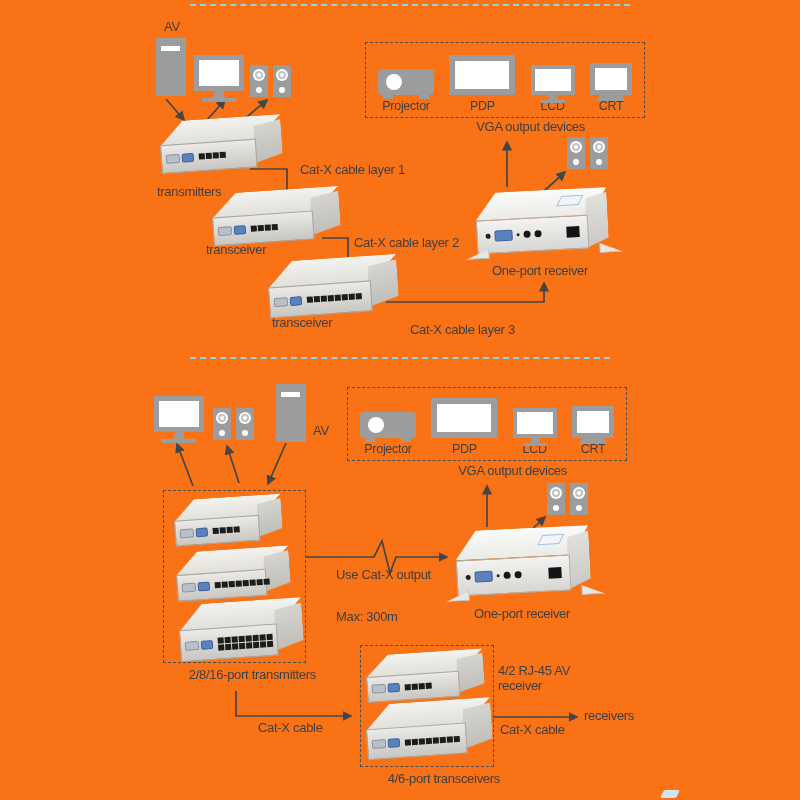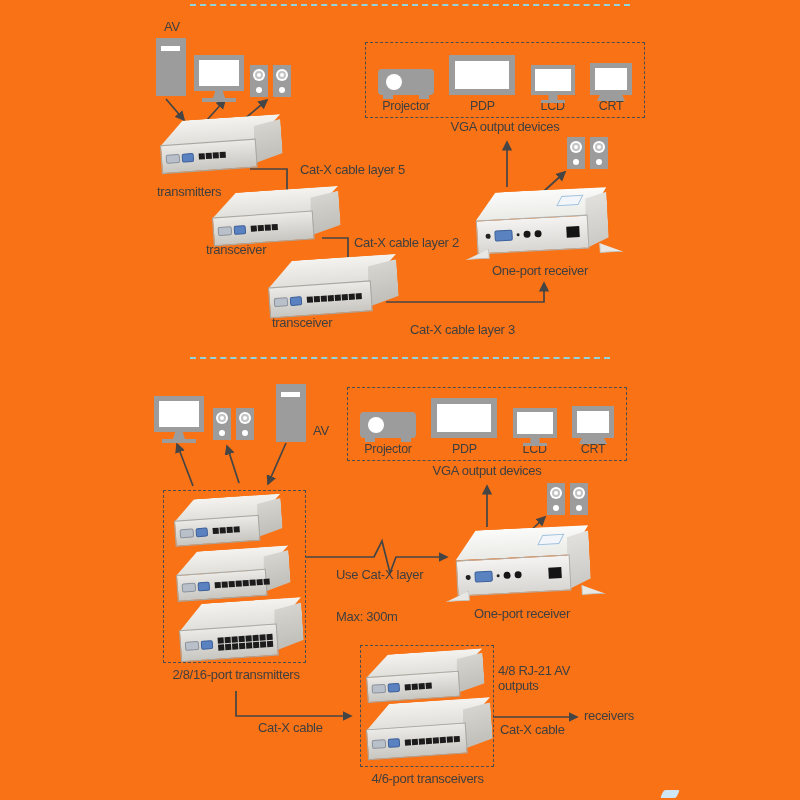--- a/index.html
+++ b/index.html
@@ -1,19 +1,19 @@
 <!DOCTYPE html>
 <html><head>
 <meta charset="utf-8">
 <style>
   html,body{margin:0;padding:0;background:#fff}
   .canvas{position:relative;width:800px;height:800px;background:#f97316;overflow:hidden;
           font-family:"Liberation Sans",sans-serif;color:var(--text,#3f3f3f)}
   .lbl{position:absolute;font-size:13px;letter-spacing:-.3px;white-space:nowrap;line-height:1.1}
-  .lbl.center{text-align:center;white-space:normal}
+  .lbl.center{text-align:right;white-space:normal}
   .divider{position:absolute;height:0;border-top:2px dashed var(--divider,#92d4de)}
   .dashed-box{position:absolute;border:1.5px dashed #4d4d4d;box-sizing:border-box}
   .overlay{position:absolute;left:0;top:0;pointer-events:none}
   .conn{fill:none;stroke:var(--arrow,#454545);stroke-width:1.7}
 
   
   .icon{position:absolute}
   .tower{background:var(--icon,#9c9c9c);width:30px;height:58px}
   .tower .slot{position:absolute;left:5px;top:8px;width:19px;height:5px;background:#fff}
   .monitor .frame{position:relative;background:var(--icon,#9c9c9c);padding:5px;box-sizing:border-box}
@@ -152,21 +152,21 @@
           <span class="port-row">
             <span class="port"></span>
             <span class="port"></span>
             <span class="port"></span>
             <span class="port"></span>
           </span>
         </span>
     </div>
   </div>
   <div class="lbl" style="left:157px;top:185px">transmitters</div>
-  <div class="lbl" style="left:300px;top:163px">Cat-X cable layer 5</div>
+  <div class="lbl" style="left:300px;top:163px">Cat-X cable layer 1</div>
 
   <div class="device" style="left:212px;top:190px;width:128px;height:52px">
     <div class="d-top"></div>
     <div class="d-side"></div>
     <div class="d-front">
       <span class="dvga g"></span>
       <span class="dvga b"></span>
       <span class="ports">
           <span class="port-row">
             <span class="port"></span>
@@ -353,21 +353,21 @@
             <span class="port"></span>
             <span class="port"></span>
             <span class="port"></span>
             <span class="port"></span>
           </span>
         </span>
     </div>
   </div>
   <div class="lbl center" style="left:156px;top:668px;width:160px">2/8/16-port transmitters</div>
 
-  <div class="lbl" style="left:336px;top:568px">Use Cat-X layer</div>
+  <div class="lbl" style="left:336px;top:568px">Use Cat-X output</div>
   <div class="lbl" style="left:336px;top:610px">Max: 300m</div>
 
   <div class="receiver" style="left:456px;top:528px;width:134px;height:70px">
     <div class="r-top">
         <span class="sticker"></span>
       </div>
     <div class="r-side"></div>
     <div class="r-front">
       <span class="dot"></span>
       <span class="dvga b big"></span>
@@ -463,19 +463,19 @@
             <span class="port"></span>
             <span class="port"></span>
             <span class="port"></span>
             <span class="port"></span>
           </span>
         </span>
     </div>
   </div>
   <div class="lbl center" style="left:355px;top:772px;width:145px">4/6-port transceivers</div>
 
-  <div class="lbl" style="left:498px;top:664px">4/8 RJ-21 AV</div>
-  <div class="lbl" style="left:498px;top:679px">outputs</div>
+  <div class="lbl" style="left:498px;top:664px">4/2 RJ-45 AV</div>
+  <div class="lbl" style="left:498px;top:679px">receiver</div>
   <div class="lbl" style="left:584px;top:709px">receivers</div>
   <div class="lbl" style="left:500px;top:723px">Cat-X cable</div>
 
   <div class="corner-mark" style="left:662px;top:790px"></div>
 </div>
 
 </body></html>

